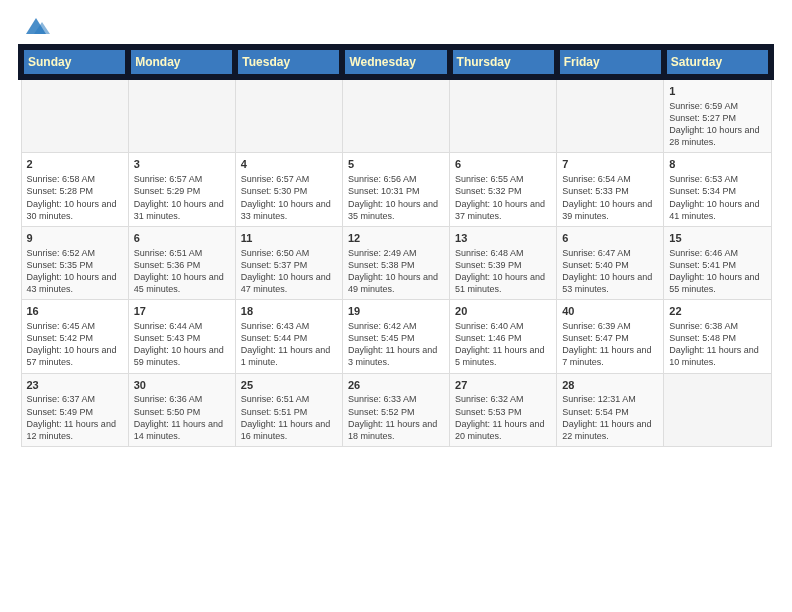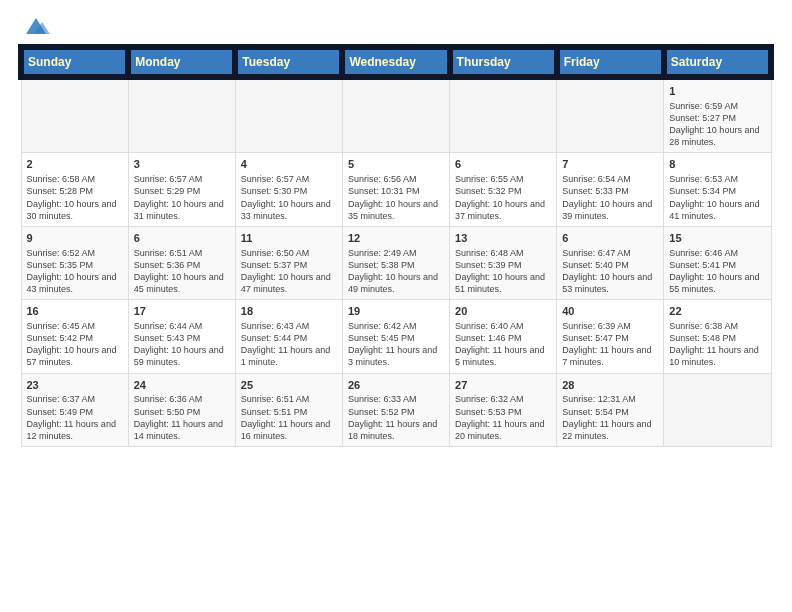--- a/index.html
+++ b/index.html
@@ -289,21 +289,21 @@
           </td>
         </tr>
         <tr>
           <td>
             <span class="day-number">23</span>
             <div class="day-info">Sunrise: 6:37 AM
 Sunset: 5:49 PM
 Daylight: 11 hours and 12 minutes.</div>
           </td>
           <td>
-            <span class="day-number">24</span>
+            <span class="day-number">30</span>
             <div class="day-info">Sunrise: 6:36 AM
 Sunset: 5:50 PM
 Daylight: 11 hours and 14 minutes.</div>
           </td>
           <td>
             <span class="day-number">25</span>
             <div class="day-info">Sunrise: 6:51 AM
 Sunset: 5:51 PM
 Daylight: 11 hours and 16 minutes.</div>
           </td>

